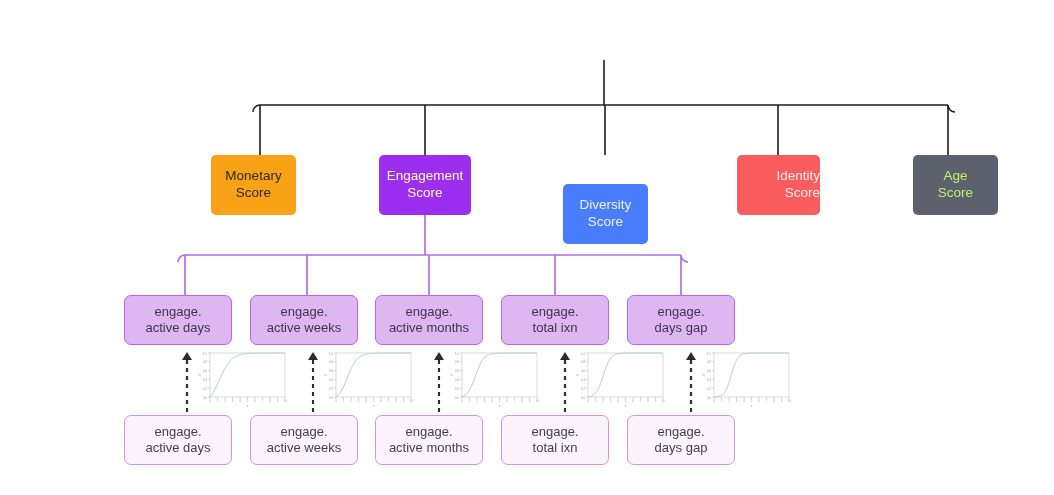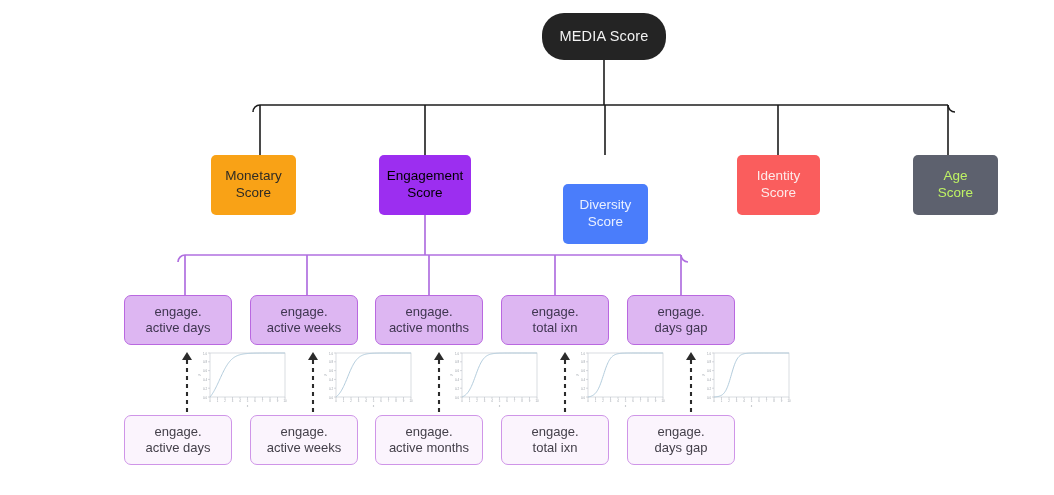--- a/index.html
+++ b/index.html
@@ -115,29 +115,26 @@
         <path d="M308,360 L313,352 L318,360 Z" fill="#2b2b2b"></path>
         <path d="M439,412 L439,359" stroke="#2b2b2b" stroke-width="2.1" stroke-dasharray="4 4" fill="none"></path>
         <path d="M434,360 L439,352 L444,360 Z" fill="#2b2b2b"></path>
         <path d="M565,412 L565,359" stroke="#2b2b2b" stroke-width="2.1" stroke-dasharray="4 4" fill="none"></path>
         <path d="M560,360 L565,352 L570,360 Z" fill="#2b2b2b"></path>
         <path d="M691,412 L691,359" stroke="#2b2b2b" stroke-width="2.1" stroke-dasharray="4 4" fill="none"></path>
         <path d="M686,360 L691,352 L696,360 Z" fill="#2b2b2b"></path>
       </g>
   </svg>
 
-  <div class="node node-root" style="left: 542px; top: 13px; width: 124px; height: 47px; background: rgb(36, 36, 36); color: rgb(242, 242, 242);">
-    <span>MEDIA Score</span>
-  </div>
 
   <div id="cat-layer">
       <div class="node node-cat" style="left: 211px; top: 155px; width: 85px; height: 60px; background: rgb(249, 162, 22); color: rgb(46, 43, 37);"><span>Monetary</span><span>Score</span></div>
-      <div class="node node-cat" style="left: 379px; top: 155px; width: 92px; height: 60px; background: rgb(156, 46, 240); color: #000000;"><span>Engagement</span><span>Score</span></div>
+      <div class="node node-cat" style="left: 379px; top: 155px; width: 92px; height: 60px; background: rgb(156, 46, 240); color: #fef9c3;"><span>Engagement</span><span>Score</span></div>
       <div class="node node-cat" style="left: 563px; top: 155px; width: 85px; height: 60px; background: rgb(74, 125, 251); color: rgb(234, 240, 255); margin-top: 29px;"><span>Diversity</span><span>Score</span></div>
-      <div class="node node-cat" style="left: 737px; top: 155px; width: 83px; height: 60px; background: rgb(250, 93, 93); color: rgb(253, 234, 234);"><span>Identity</span><span>Score</span></div>
+      <div class="node node-cat" style="left: 737px; top: 155px; width: 83px; height: 60px; background: rgb(250, 93, 93); color: rgb(253, 234, 234); align-items: flex-end;"><span>Identity</span><span>Score</span></div>
       <div class="node node-cat" style="left: 913px; top: 155px; width: 85px; height: 60px; background: rgb(93, 97, 110); color: #bef264;"><span>Age</span><span>Score</span></div>
     </div>
   <div id="feat-layer">
       <div class="node node-feat" style="left: 124px; top: 295px; width: 108px; height: 50px;"><span>engage.</span><span>active days</span></div>
       <div class="node node-feat" style="left: 250px; top: 295px; width: 108px; height: 50px;"><span>engage.</span><span>active weeks</span></div>
       <div class="node node-feat" style="left: 375px; top: 295px; width: 108px; height: 50px;"><span>engage.</span><span>active months</span></div>
       <div class="node node-feat" style="left: 501px; top: 295px; width: 108px; height: 50px;"><span>engage.</span><span>total ixn</span></div>
       <div class="node node-feat" style="left: 627px; top: 295px; width: 108px; height: 50px;"><span>engage.</span><span>days gap</span></div>
     </div>
   <div id="raw-layer">

